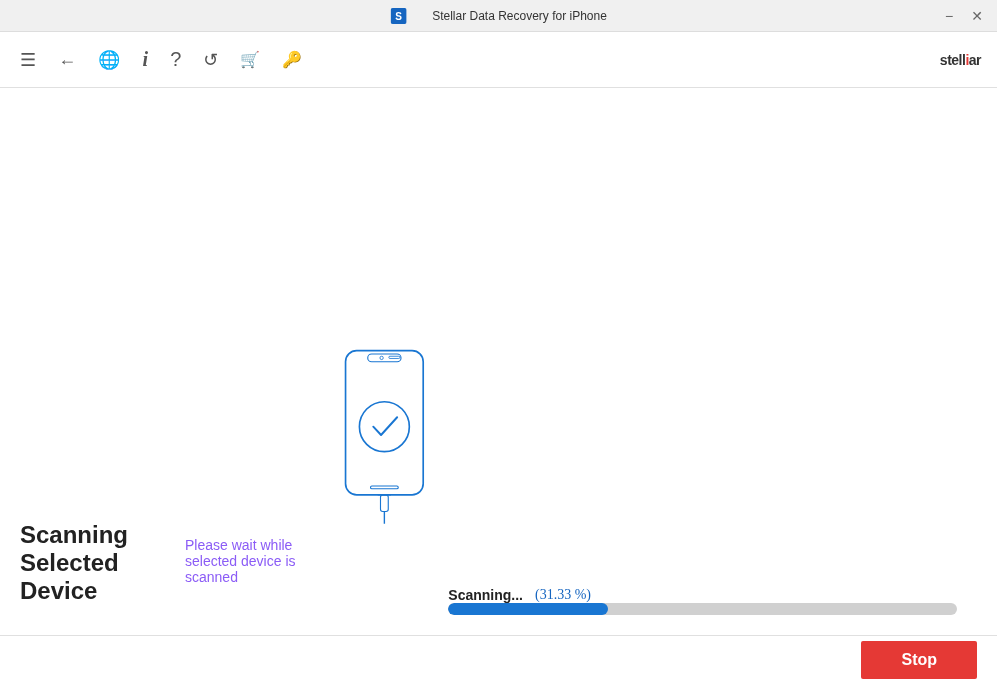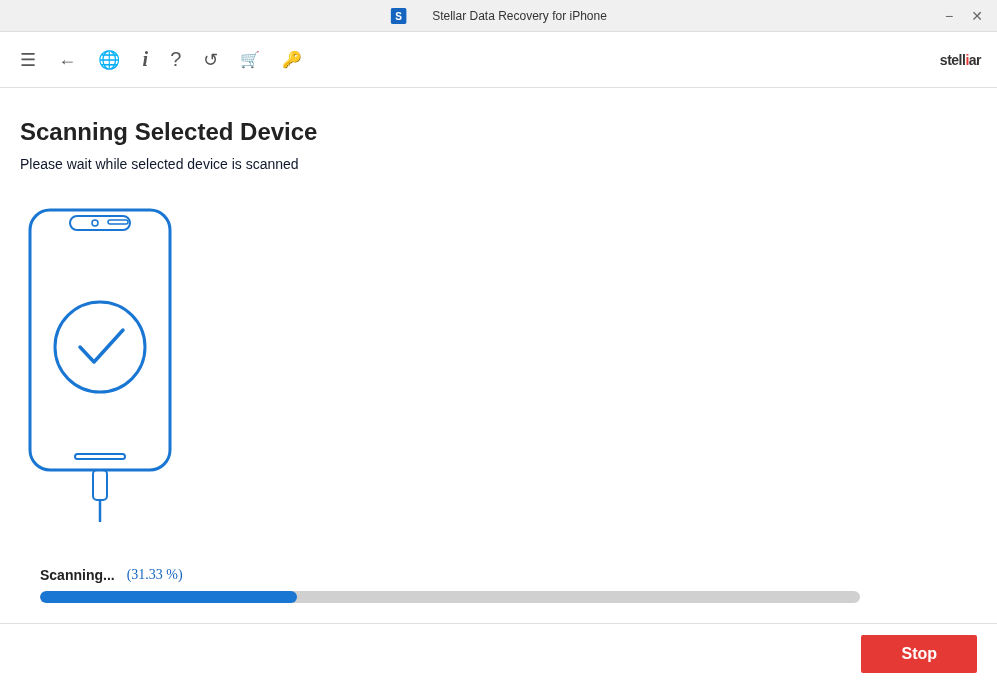--- a/index.html
+++ b/index.html
@@ -84,36 +84,36 @@
       letter-spacing: -0.5px;
     }
     .stellar-logo span {
       color: #e53935;
     }
 
     
     .main-content {
       flex: 1;
       display: flex;
-      flex-direction: column;
-      align-items: flex-start;
+      flex-direction: row;
+      align-items: flex-end;
       padding: 30px 20px 20px;
       background: #fff;
       overflow: hidden;
     }
 
     .page-title {
       font-size: 24px;
       font-weight: 600;
       color: #222;
       margin-bottom: 10px;
     }
     .page-subtitle {
       font-size: 14px;
-      color: #0f172a;
+      color: #8b5cf6;
       margin-bottom: 30px;
     }
 
     
     .phone-container {
       position: relative;
       width: 160px;
       height: 320px;
       margin-bottom: 20px;
     }
@@ -127,21 +127,21 @@
     .progress-section {
       width: 100%;
       max-width: 860px;
       padding: 0 20px;
       margin-top: auto;
     }
     .progress-labels {
       display: flex;
       align-items: center;
       gap: 12px;
-      margin-bottom: 8px;
+      margin-bottom: 0;
     }
     .scanning-label {
       font-size: 14px;
       font-weight: 600;
       color: #222;
     }
     .progress-percent {
       font-size: 14px;
       color: #1565c0;
       font-family: Liberation Serif, serif;
@@ -155,21 +155,21 @@
     }
     .progress-bar-fill {
       height: 100%;
       background: #1976d2;
       border-radius: 6px;
       transition: width 0.3s;
     }
 
     
     .bottom-bar {
-      height: 60px;
+      height: 48px;
       background: #fff;
       border-top: 1px solid #e0e0e0;
       display: flex;
       align-items: center;
       justify-content: flex-end;
       padding: 0 20px;
       flex-shrink: 0;
     }
     .stop-button {
       background: #e53935;

